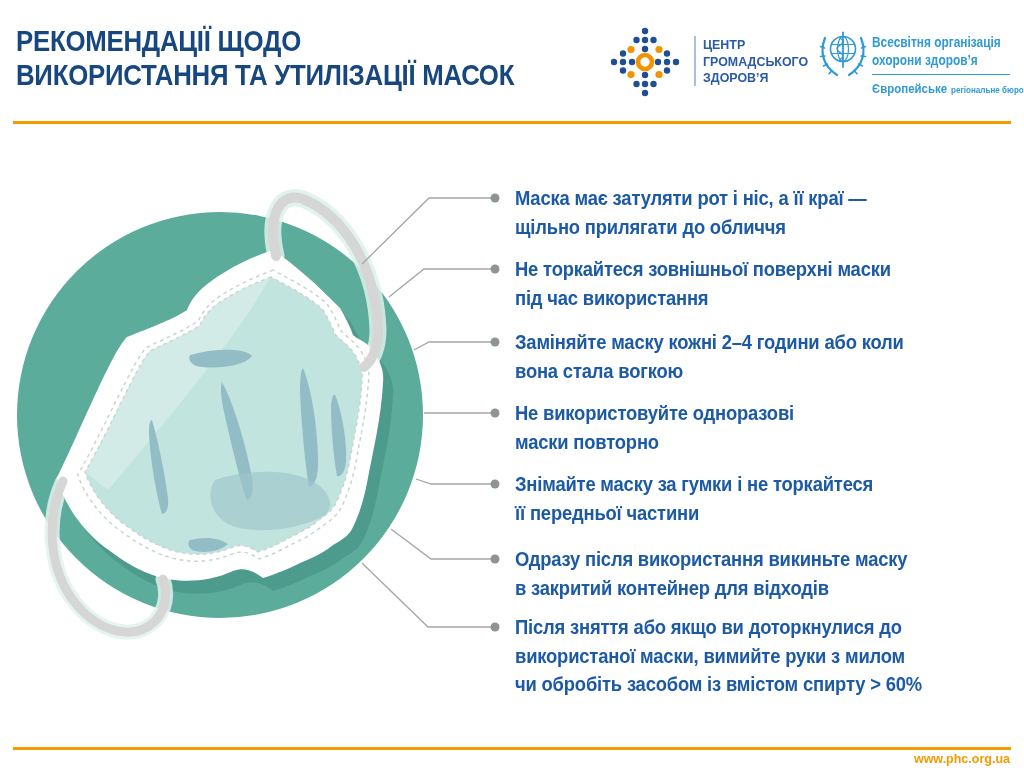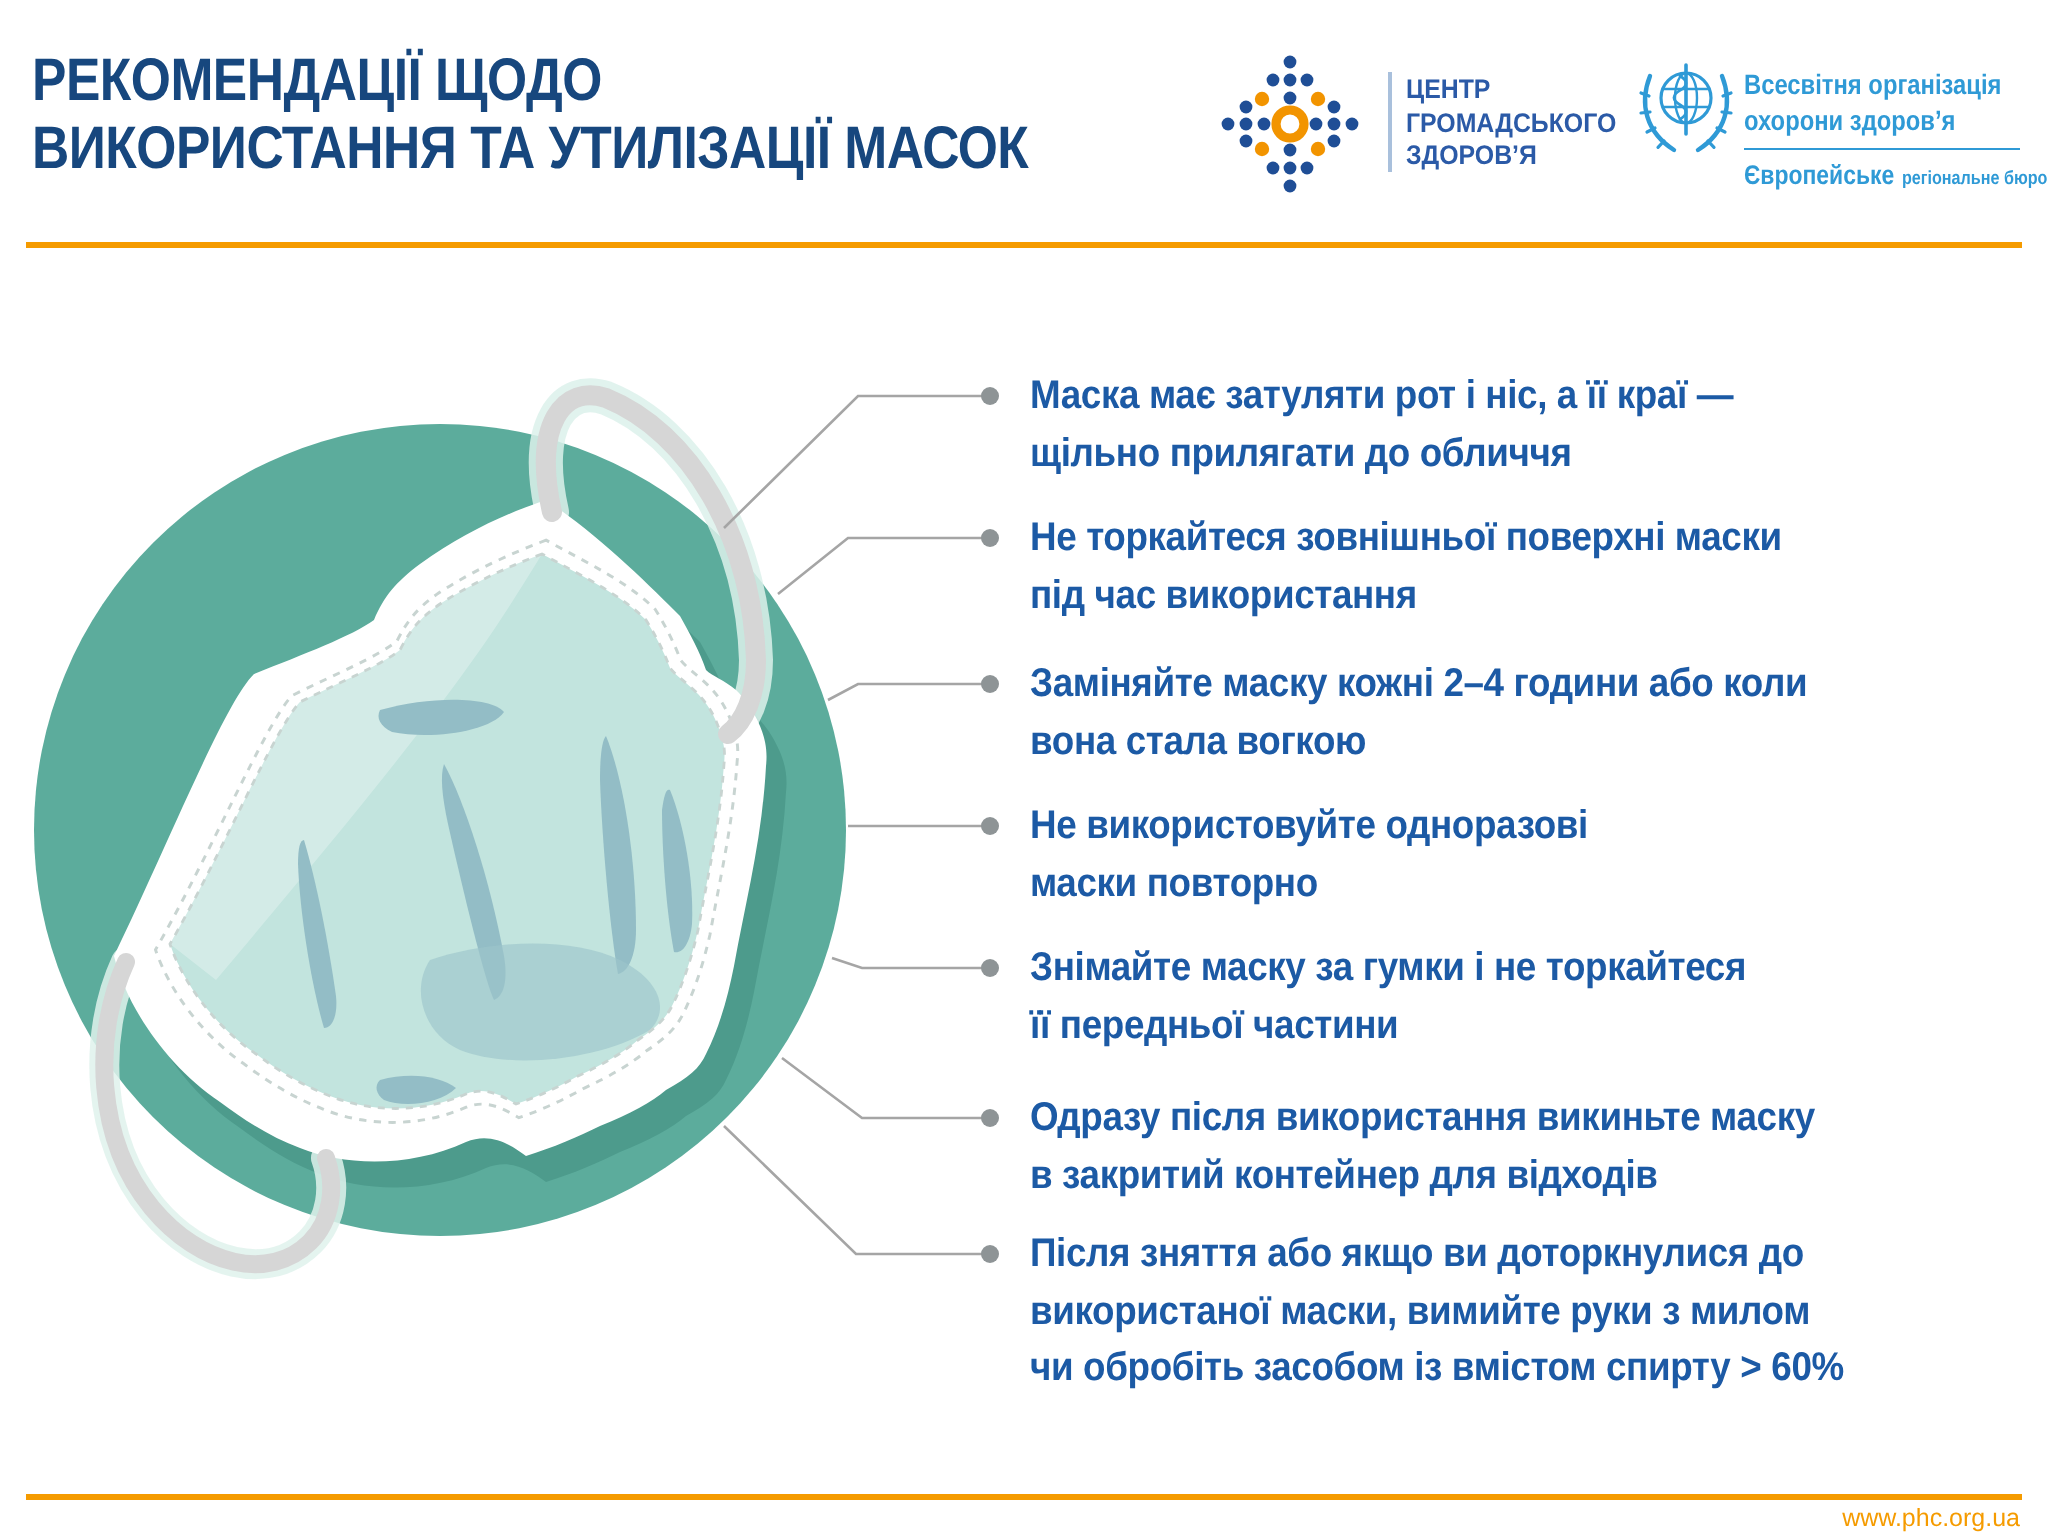--- a/index.html
+++ b/index.html
@@ -48,21 +48,21 @@
   
   .rec{
     position:absolute;left:515px;width:500px;
     color:#1C5AA5;font-weight:bold;font-size:20px;line-height:28.5px;
     letter-spacing:-0.2px;
     transform:scaleX(0.92);transform-origin:0 0;white-space:nowrap;
   }
   
   .site-url{
     position:absolute;right:14px;top:752px;
-    color:#F59B00;font-weight:normal;font-size:12.5px;
+    color:#F59B00;font-weight:bold;font-size:12.5px;
   }
 </style>
 </head>
 <body>
 
 <div class="title">
   <div>РЕКОМЕНДАЦІЇ ЩОДО</div>
   <div>ВИКОРИСТАННЯ ТА УТИЛІЗАЦІЇ МАСОК</div>
 </div>
 

